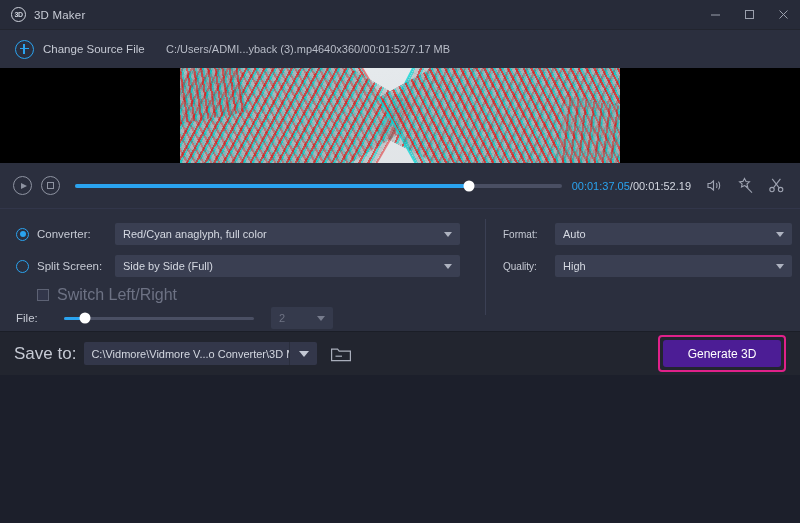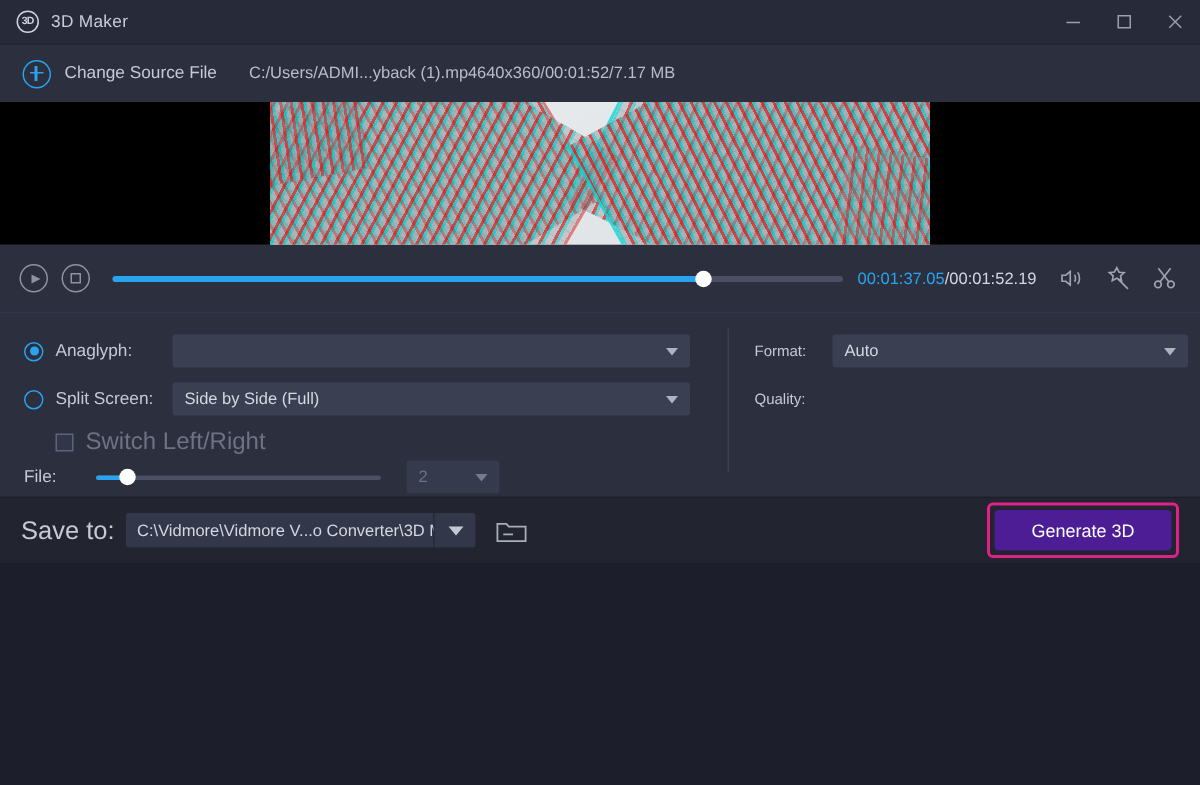--- a/index.html
+++ b/index.html
@@ -293,21 +293,21 @@
             <line x1="1.5" y1="1.5" x2="9.5" y2="9.5" stroke="currentColor" stroke-width="1"></line>
             <line x1="9.5" y1="1.5" x2="1.5" y2="9.5" stroke="currentColor" stroke-width="1"></line>
           </svg>
       </div>
     </div>
   </div>
 
   <div class="sourcebar">
     <div class="plus-icon"></div>
     <span class="change-src-label">Change Source File</span>
-    <span class="src-path">C:/Users/ADMI...yback (1).mp4</span>
+    <span class="src-path">C:/Users/ADMI...yback (3).mp4</span>
     <span class="src-meta">640x360/00:01:52/7.17 MB</span>
   </div>
 
   <div class="preview-area">
     <div class="video-frame">
       <div class="sky"></div>
       <div class="bld stripes-a edge-cyan bld-tl"></div>
       <div class="bld stripes-b edge-cyan bld-tr"></div>
       <div class="bld stripes-b edge-cyan bld-bl"></div>
       <div class="bld stripes-a edge-cyan bld-br"></div>
@@ -351,22 +351,23 @@
       </svg>
     </div>
   </div>
 
   <div class="settings">
     <div class="divider-v"></div>
 
     <div class="settings-left">
       <div class="row">
         <div class="radio on"></div>
-        <span class="row-label lbl-w1">Anaglyph:</span>
+        <span class="row-label lbl-w1">Converter:</span>
         <div class="select sel-mode">
+          <span>Red/Cyan anaglyph, full color</span>
           <span class="caret"></span>
         </div>
       </div>
 
       <div class="row">
         <div class="radio"></div>
         <span class="row-label lbl-w1">Split Screen:</span>
         <div class="select sel-mode">
           <span>Side by Side (Full)</span>
           <span class="caret"></span>
@@ -395,20 +396,24 @@
     <div class="settings-right">
       <div class="row">
         <span class="fmt-label">Format:</span>
         <div class="select sel-fmt">
           <span>Auto</span>
           <span class="caret"></span>
         </div>
       </div>
       <div class="row">
         <span class="fmt-label">Quality:</span>
+        <div class="select sel-fmt">
+          <span>High</span>
+          <span class="caret"></span>
+        </div>
       </div>
     </div>
   </div>
 
   <div class="bottombar">
     <span class="save-label">Save to:</span>
     <div class="save-path">
       <span>C:\Vidmore\Vidmore V...o Converter\3D Maker</span>
     </div>
     <div class="save-caret-btn">

